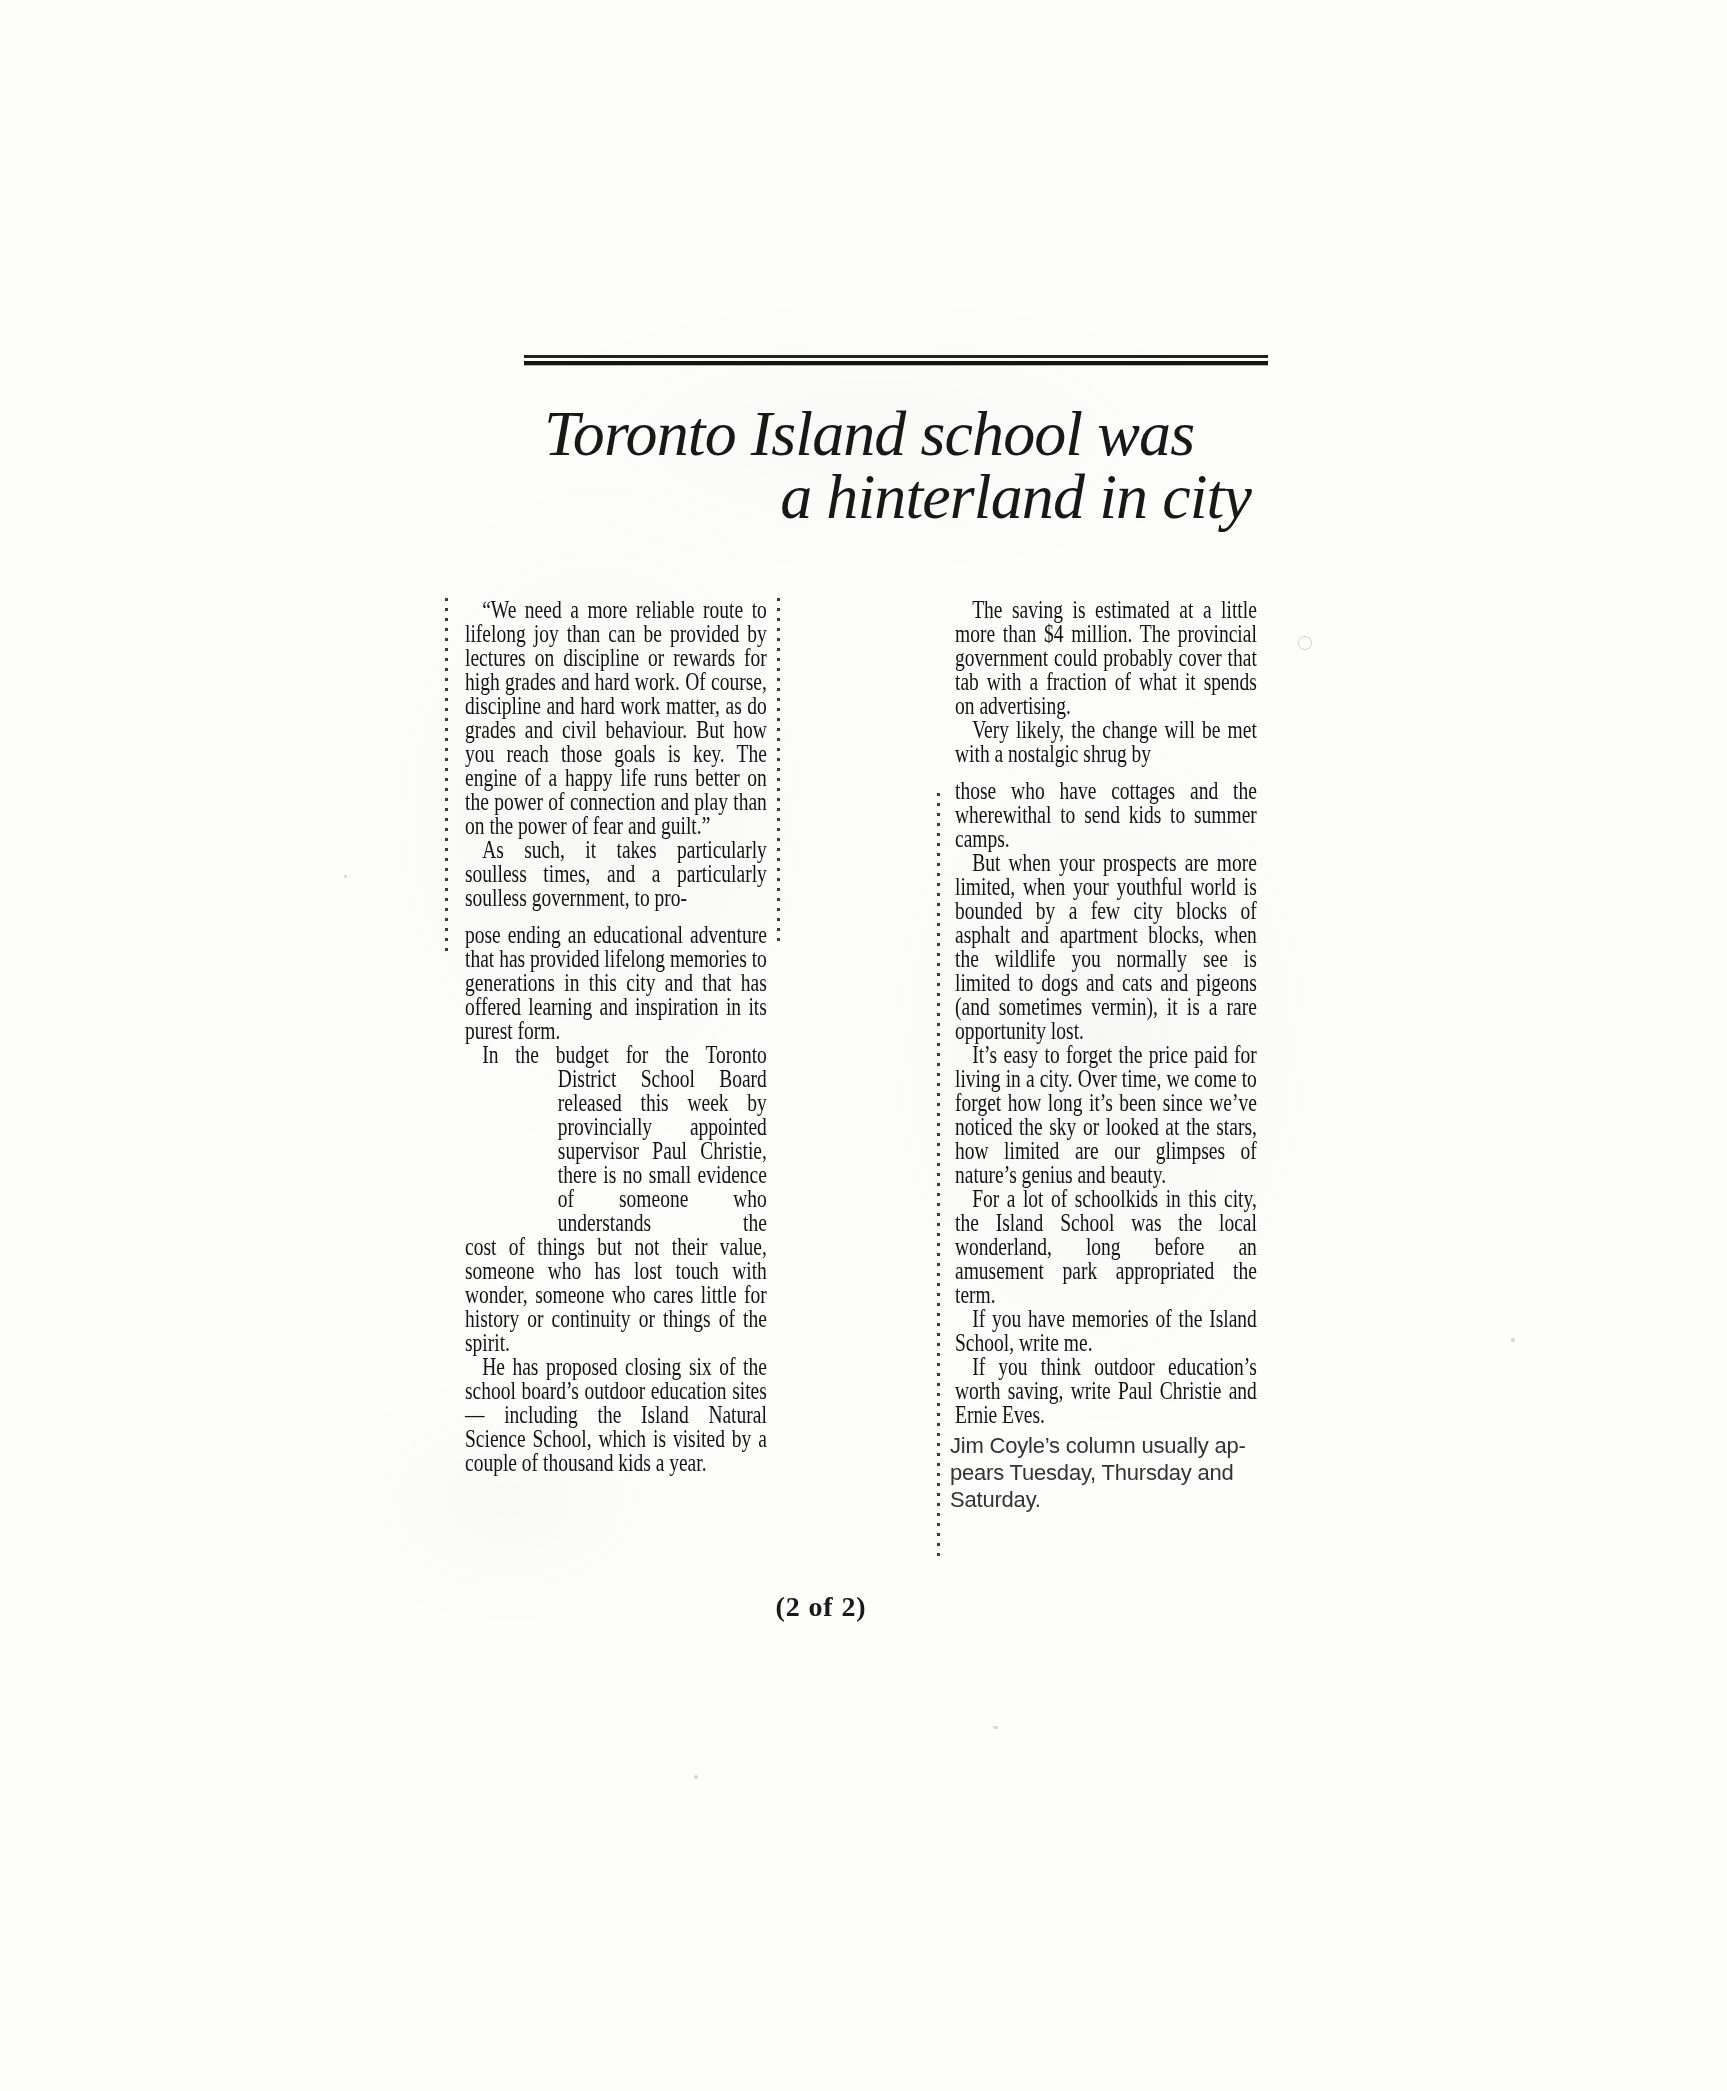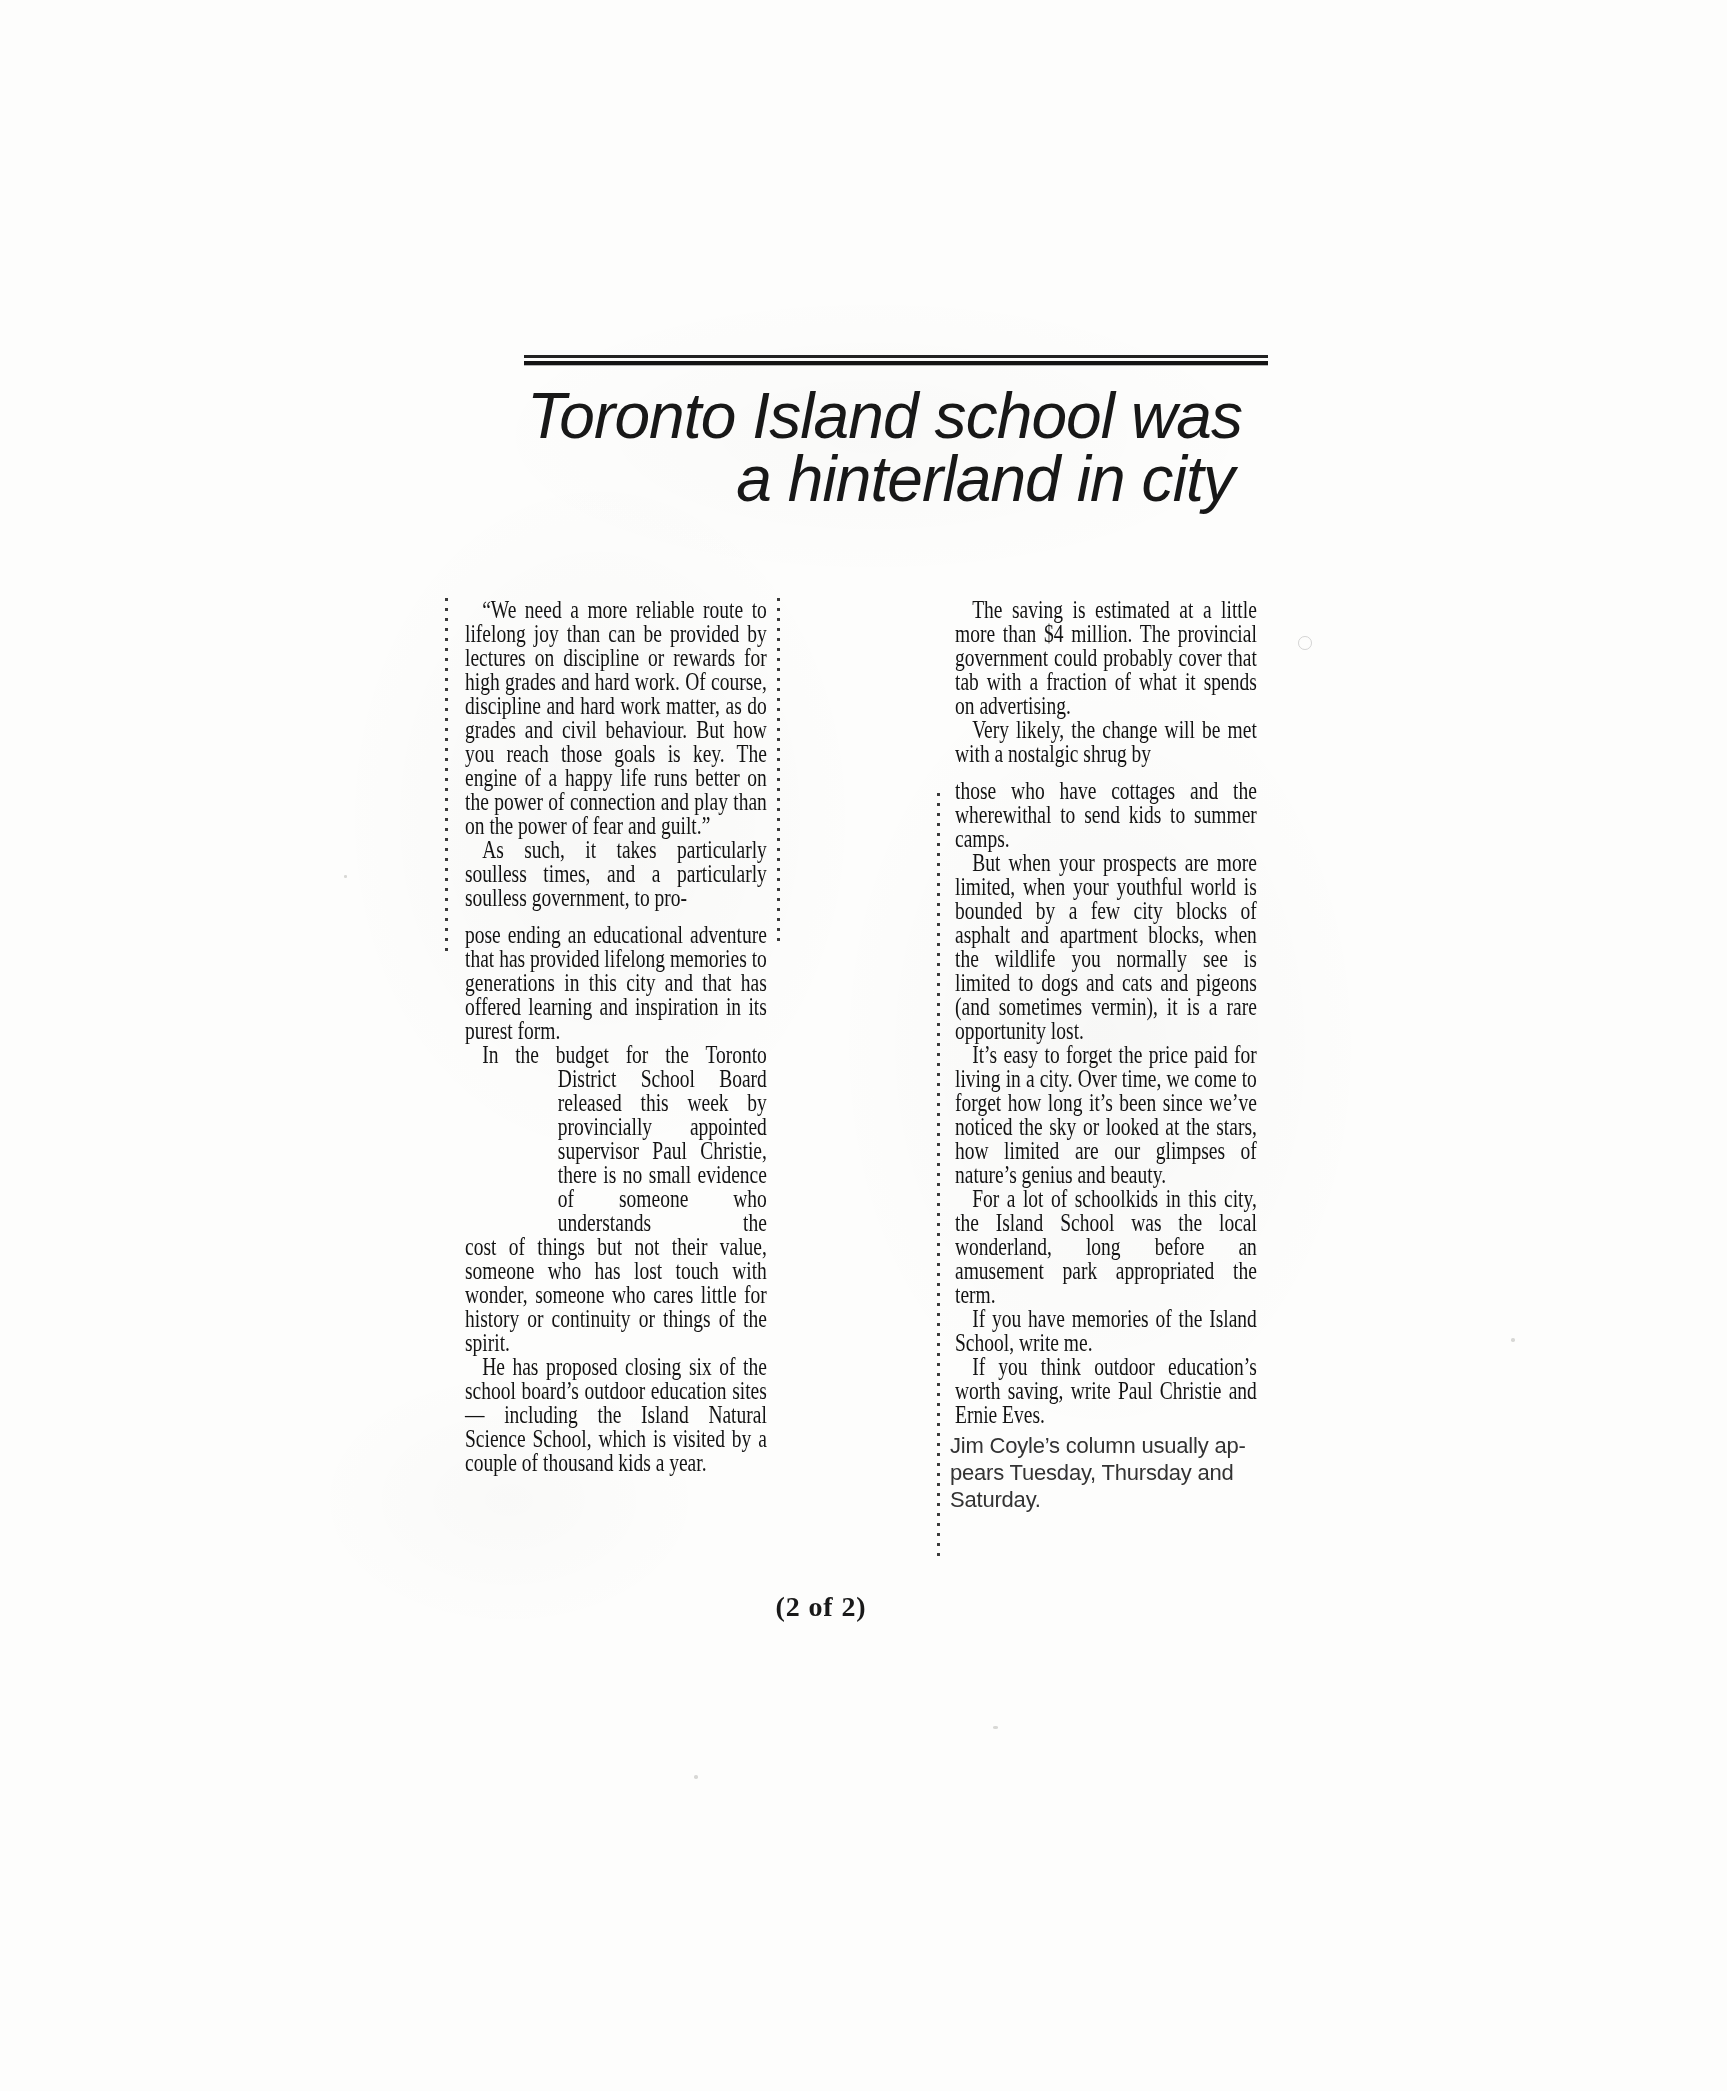--- a/index.html
+++ b/index.html
@@ -43,22 +43,22 @@
     background: #141414;
     box-shadow: 0 0.9px 0 rgba(20,20,20,0.35);
   }
 
   
   .headline {
     position: absolute;
     left: 527px;
     top: 385px;
     width: 738px;
-    margin: 0;
-    font-family: Liberation Sans, sans-serif;
+    margin: 17px;
+    font-family: Liberation Serif, serif;
     font-style: italic;
     font-weight: 400;
     font-size: 64px;
     line-height: 63px;
     letter-spacing: -0.9px;
     color: #181818;
   }
   .headline .hl-line1 { display: block; text-align: left; }
   .headline .hl-line2 { display: block; text-align: right; padding-right: 31px; }
 

